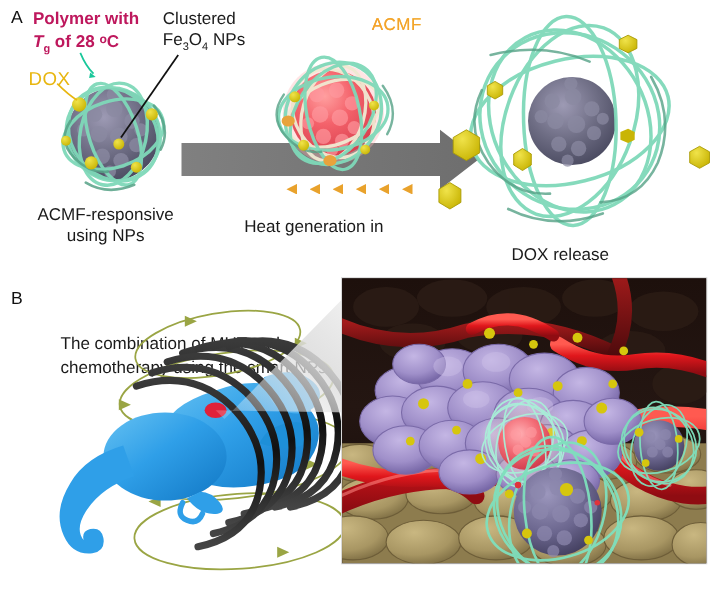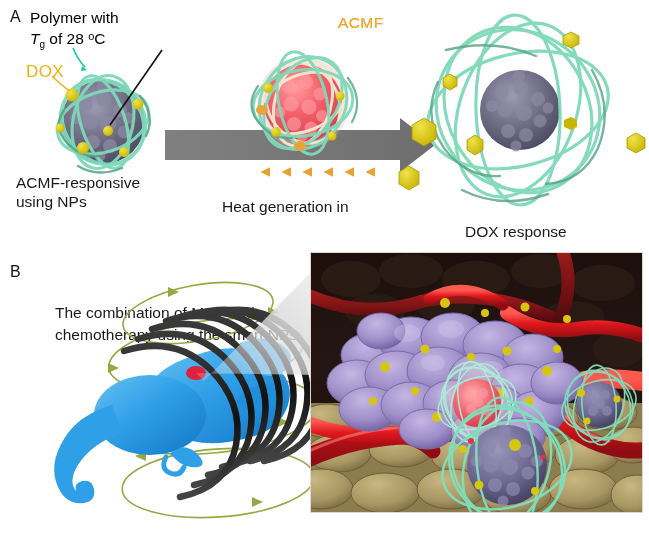--- a/index.html
+++ b/index.html
@@ -1,21 +1,21 @@
 <!DOCTYPE html>
 <html><head>
 <meta charset="utf-8">
 <style>
   html,body{margin:0;padding:0;background:#fff;}
   body{width:649px;height:551px;overflow:hidden;font-family:"Liberation Sans",sans-serif;color:#111;}
   #fig{position:relative;width:649px;height:551px;background:#fff;}
   .abs{position:absolute;}
   .panel-letter{font-size:16px;font-weight:400;color:#111;letter-spacing:.3px;}
   .lbl{font-size:15.5px;line-height:19px;color:#1a1a1a;}
-  .lbl-teal{font-size:15.5px;line-height:19px;color:#000000;}
+  .lbl-teal{font-size:15.5px;line-height:19px;color:#be185d;font-weight:bold;}
   .lbl-dox{font-size:17px;color:#e8b60f;letter-spacing:.4px;}
   .lbl-acmf{font-size:15.5px;letter-spacing:.4px;
     background:linear-gradient(90deg,#f59a22 0%,#f5b63a 55%,#f7cf63 100%);
     -webkit-background-clip:text;background-clip:text;color:#f3a42b;}
   .ital{font-style:italic;}
   sub{font-size:10px;}
   .sup-deg{font-size:11px;vertical-align:.35em;}
   svg{display:block;overflow:visible;}
   .inset{position:absolute;left:311px;top:253px;width:331px;height:259px;
     overflow:hidden;background:#150b08;box-shadow:0 0 0 1px #d8d8d8;}
@@ -25,20 +25,24 @@
 
 <div id="fig">
 
   <div class="abs panel-letter" style="left:10px;top:8px;">A</div>
 
   <div class="abs lbl-teal" style="left:30px;top:8px;width:130px;">
     <span>Polymer with</span><br>
     <span class="ital">T</span><sub>g</sub><span> of 28 </span><span class="sup-deg">o</span><span>C</span>
   </div>
 
+  <div class="abs lbl" style="left:148px;top:8px;width:150px;">
+    <span>Clustered</span><br>
+    <span>Fe</span><sub>3</sub><span>O</span><sub>4</sub><span> NPs</span>
+  </div>
 
   <div class="abs lbl-dox" style="left:26px;top:62px;">DOX</div>
 
   <div class="abs lbl-acmf" style="left:338px;top:14px;">ACMF</div>
 
   <svg class="abs" style="left:0;top:0;" width="649" height="250" viewBox="0 0 649 250">
     <defs>
       <radialGradient id="npCore" cx="40%" cy="32%" r="72%">
         <stop offset="0%" stop-color="#9d9ab4"></stop>
         <stop offset="55%" stop-color="#6e6d84"></stop>
@@ -196,28 +200,28 @@
         <polygon points="412,125 424,118 436,125 436,139 424,146 412,139" fill="url(#doxG)" stroke="#a89a05" stroke-width=".8"></polygon>
         <polygon points="443,78 450,74 457,78 457,86 450,90 443,86" fill="url(#doxG)" stroke="#a89a05" stroke-width=".8"></polygon>
         <polygon points="399,172 409,166 419,172 419,184 409,190 399,184" fill="url(#doxG)" stroke="#a89a05" stroke-width=".8"></polygon>
         <polygon points="627,138 636,133 645,138 645,148 636,153 627,148" fill="url(#doxG)" stroke="#a89a05" stroke-width=".8"></polygon>
         <polygon points="563,36 571,32 579,36 579,44 571,48 563,44" fill="url(#doxG)" stroke="#a89a05" stroke-width=".8"></polygon>
         <polygon points="564,120 571,117 577,120 577,127 571,130 564,127" fill="#c9b505"></polygon>
       </g>
     </g>
   </svg>
 
-  <div class="abs lbl" style="left:16px;top:173px;width:160px;text-align:left;">
+  <div class="abs lbl" style="left:16px;top:186px;width:160px;text-align:center;">
     <span>ACMF-responsive</span><br>
     <span>using NPs</span>
   </div>
   <div class="abs lbl" style="left:222px;top:197px;width:180px;text-align:left;">
     <span>Heat generation in</span><br>
   </div>
-  <div class="abs lbl" style="left:465px;top:222px;width:160px;text-align:left;">DOX response</div>
+  <div class="abs lbl" style="left:465px;top:222px;width:160px;text-align:left;">DOX release</div>
 
   <div class="abs panel-letter" style="left:10px;top:263px;">B</div>
 
   <div class="abs lbl" style="left:55px;top:302px;width:270px;line-height:22px;">
     <span>The combination of MHT and</span><br>
     <span>chemotherapy using the smart NPs</span>
   </div>
 
   <svg class="abs" style="left:0;top:255px;" width="320" height="296" viewBox="0 0 320 296">
     <defs>

